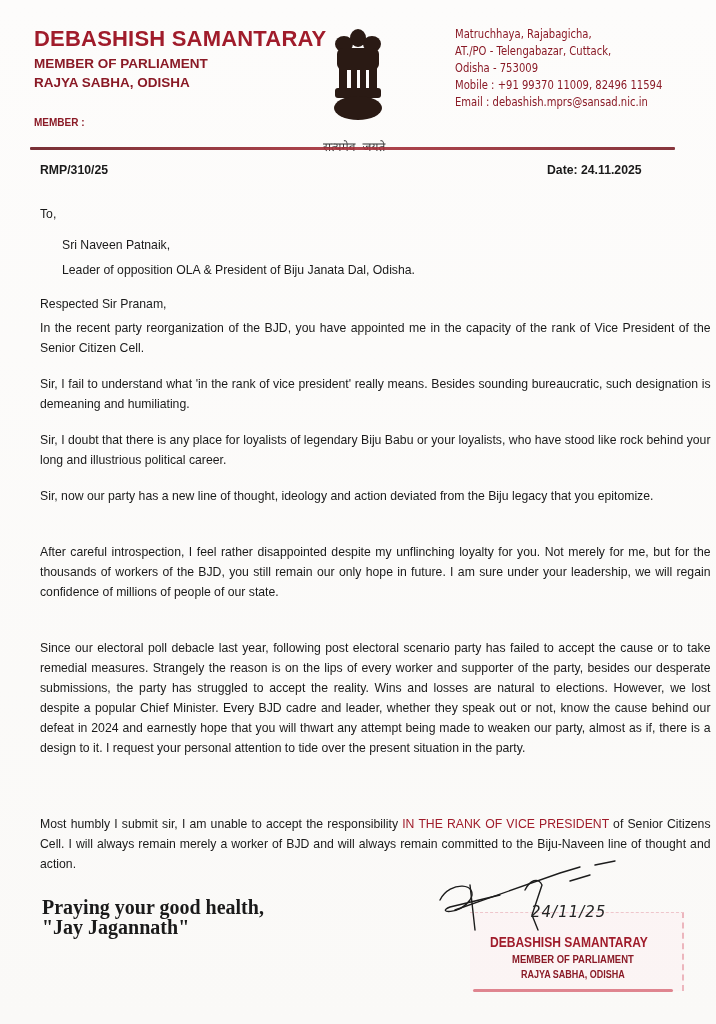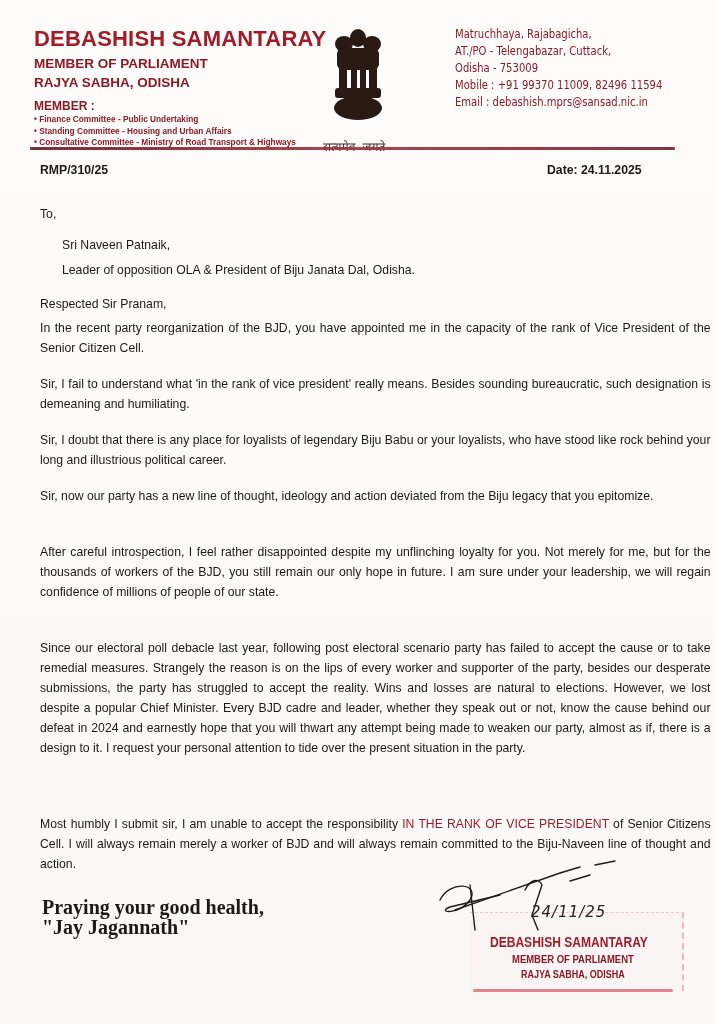--- a/index.html
+++ b/index.html
@@ -9,21 +9,21 @@
       font-family: "Liberation Sans", sans-serif;
       color: #1a1a1a;
       position: relative;
     }
     .page { position: absolute; inset: 0; background: linear-gradient(180deg,#fdfcfb 0%,#faf9f7 100%); }
 
     
     .lh-left { position: absolute; left: 34px; top: 26px; width: 300px; }
     .lh-name { color: #a01c2b; font-weight: 700; font-size: 22px; letter-spacing: 0.2px; line-height: 26px; }
     .lh-title { color: #8a1a26; font-weight: 700; font-size: 13.5px; line-height: 19px; margin-top: 2px; }
-    .lh-member { color: #8a1a26; font-weight: 700; font-size: 12px; line-height: 13px; margin-top: 8px; }
+    .lh-member { color: #8a1a26; font-weight: 700; font-size: 10px; line-height: 13px; margin-top: 24px; }
     .lh-committees { list-style: none; margin: 1px 0 0 0; padding: 0; }
     .lh-committees li { font-size: 9px; line-height: 11.5px; font-weight: 700; color: #8a1a26; transform: scaleX(0.92); transform-origin: left; white-space: nowrap; }
     .lh-committees li::before { content: "• "; }
 
     .emblem { position: absolute; left: 325px; top: 22px; width: 66px; height: 120px; }
     .emblem-motto { position: absolute; left: 323px; top: 118px; font-size: 12px; color: #333; font-family: Liberation Mono, monospace; margin-top: 20px; }
 
     .lh-right { position: absolute; left: 455px; top: 26px; font-size: 11.4px; line-height: 17px; color: #8a1a26; font-family: "DejaVu Sans", sans-serif; transform: scaleX(0.88); transform-origin: left; white-space: nowrap; }
 
     .lh-rule { position: absolute; left: 30px; top: 147px; width: 645px; height: 3px; background: linear-gradient(90deg,#6a1a20,#a8303a 50%,#7a2028); border-radius: 1px; opacity: 0.9; }
@@ -54,25 +54,20 @@
 </head>
 <body>
 
 <div class="page">
 
   <div class="lh-left">
     <div class="lh-name">DEBASHISH SAMANTARAY</div>
     <div class="lh-title">MEMBER OF PARLIAMENT</div>
     <div class="lh-title" style="margin-top:0">RAJYA SABHA, ODISHA</div>
     <div class="lh-member">MEMBER :</div>
-    <ul class="lh-committees">
-      <li>Finance Committee - Public Undertaking</li>
-      <li>Standing Committee - Housing and Urban Affairs</li>
-      <li>Consultative Committee - Ministry of Road Transport &amp; Highways</li>
-    </ul>
   </div>
 
   <svg class="emblem" viewBox="0 0 66 120">
     <g fill="#2a1a14">
       <ellipse cx="33" cy="16" rx="8" ry="9"></ellipse>
       <ellipse cx="19" cy="22" rx="9" ry="8"></ellipse>
       <ellipse cx="47" cy="22" rx="9" ry="8"></ellipse>
       <rect x="12" y="26" width="42" height="22" rx="6"></rect>
       <rect x="14" y="46" width="8" height="22"></rect>
       <rect x="26" y="44" width="6" height="24"></rect>

